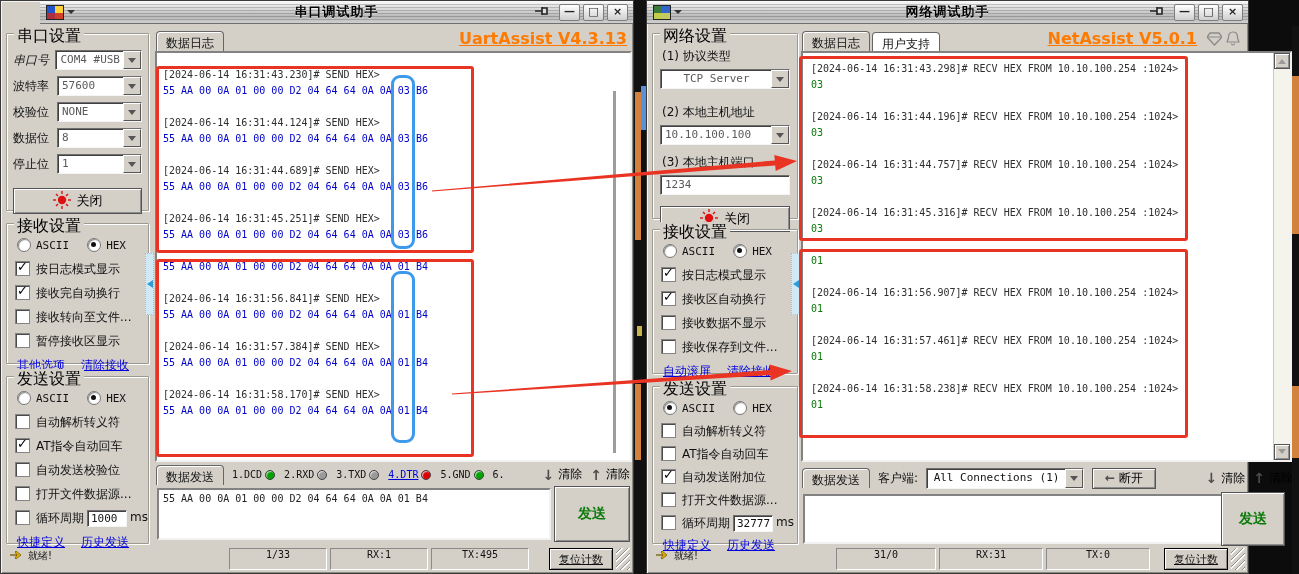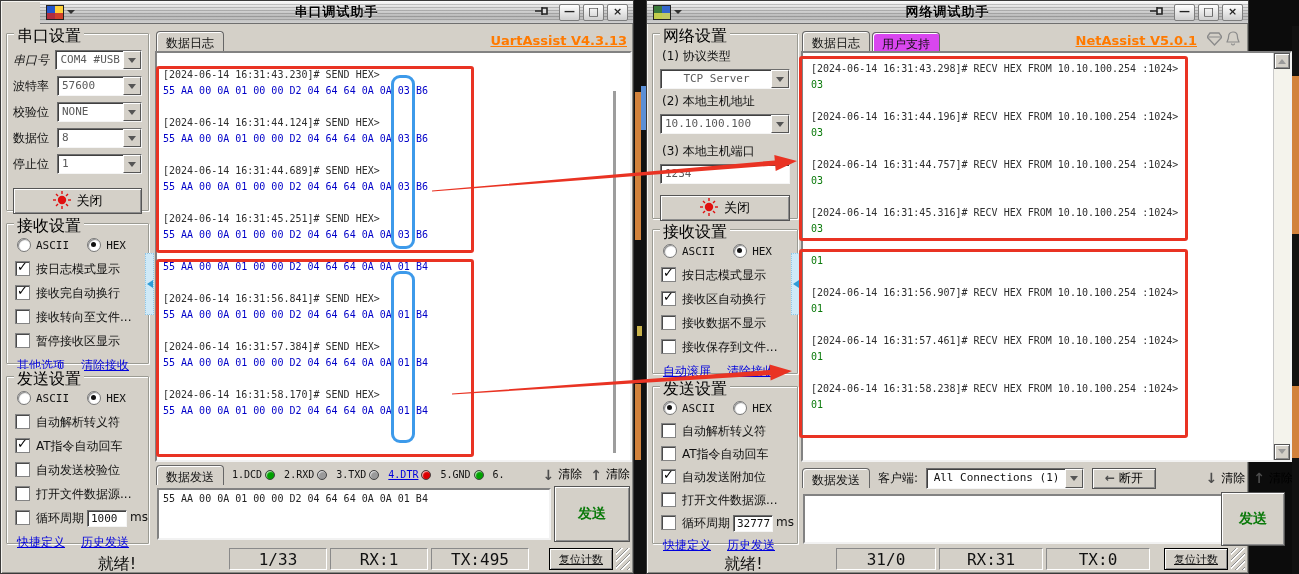--- a/index.html
+++ b/index.html
@@ -37,31 +37,31 @@
   .tri-d{width:0;height:0;border:4px solid transparent;border-top:5px solid #555;margin-top:4px;}
   .btn3d{background:#d4d0c8;border:1px solid #555;box-shadow:inset 1px 1px 0 #fff,inset -1px -1px 0 #8d8d8d;
     display:flex;align-items:center;justify-content:center;gap:6px;cursor:pointer;font-size:13px;color:#000;box-sizing:border-box;}
   .cb{width:13px;height:13px;flex:none;background:#fff;border:1px solid #848484;
     box-shadow:inset 1px 1px 0 #4a4a4a;position:relative;margin-right:6px;}
   .cb.on::after{content:"✓";position:absolute;top:-3px;left:1px;font-size:13px;font-weight:bold;color:#000;}
   .rb{width:12px;height:12px;flex:none;border-radius:50%;background:#fff;border:1px solid #777;
     box-shadow:inset 1px 1px 1px #888;margin-right:5px;position:relative;}
   .rb.on::after{content:"";position:absolute;left:3px;top:3px;width:5px;height:5px;border-radius:50%;background:#111;}
   .lnk{color:#0000dd;text-decoration:underline;cursor:pointer;font-size:12px;}
-  .ver{font-weight:bold;text-decoration:underline;color:#ff7a00;cursor:pointer;font-size:13px;}
+  .ver{font-weight:bold;text-decoration:underline;color:#ff7a00;cursor:pointer;font-size:16px;}
   .opt{display:flex;align-items:flex-start;margin:0 0 7px 8px;font-size:12px;white-space:nowrap;}
   .radios{display:flex;align-items:center;margin:14px 0 9px 10px;gap:18px;font-size:11px;
     font-family:"DejaVu Sans Mono","Liberation Mono",monospace;}
   .numbox{width:40px;height:17px;background:#fff;border:1px solid;border-color:#6e6e6e #f5f5f5 #f5f5f5 #6e6e6e;
     box-shadow:inset 1px 1px 0 #404040;font-size:11px;padding:1px 3px;margin:0 3px;box-sizing:border-box;
     font-family:"DejaVu Sans Mono","Liberation Mono",monospace;}
   
   .tab{height:20px;padding:3px 9px 0;background:#d4d0c8;border:1px solid #666;border-bottom:none;
     border-radius:4px 4px 0 0;box-shadow:inset 1px 1px 0 #fff;font-size:12px;cursor:pointer;box-sizing:border-box;white-space:nowrap;}
-  .tab.back{background:#d946ef;height:19px;margin-top:17px;}
+  .tab.back{background:#ffffff;height:19px;margin-top:17px;}
   
   .logbox{position:absolute;background:#fff;border:2px solid;border-color:#828282 #f2f2f2 #f2f2f2 #828282;
     box-sizing:border-box;overflow:hidden;}
   .logpad{position:absolute;inset:0;overflow:hidden;font-family:"DejaVu Sans Mono","Liberation Mono",monospace;
     font-size:10px;line-height:16px;}
   .log-ts{color:#2e2e2e;white-space:pre;}
   .log-hex{color:#0000c8;white-space:pre;}
   .log-data{color:#0b7a0b;white-space:pre;}
   .entry{margin-bottom:16px;}
   .gap6{margin-top:6px;}
@@ -76,22 +76,22 @@
     font-family:"DejaVu Sans Mono","Liberation Mono",monospace;white-space:nowrap;}
   .pinlbl{display:flex;align-items:center;gap:3px;}
   .dot{width:8px;height:8px;border-radius:50%;border:1px solid #444;box-shadow:inset 1px 1px 1px rgba(255,255,255,.7);}
   .clearbtn{display:flex;align-items:center;gap:4px;font-size:12px;color:#000;cursor:pointer;}
   .caricon{font-weight:bold;color:#4d4d4d;font-size:14px;}
   .sendbox{position:absolute;background:#fff;border:2px solid;border-color:#828282 #f2f2f2 #f2f2f2 #828282;
     font-family:"DejaVu Sans Mono","Liberation Mono",monospace;font-size:10px;padding:3px 4px;color:#222;box-sizing:border-box;}
   .sendbtn{position:absolute;font-size:14px;font-weight:bold;color:#0b7a0b;}
   
   .statusbar{position:absolute;left:3px;right:3px;bottom:3px;height:22px;display:flex;gap:3px;align-items:stretch;}
-  .spanel{border:1px solid;border-color:#8a8a8a #fff #fff #8a8a8a;display:flex;align-items:center;
-    justify-content:center;font-size:16px;box-sizing:border-box;font-family:"DejaVu Sans Mono","Liberation Mono",monospace;flex-direction:column;}
+  .spanel{border:1px solid;border-color:#8a8a8a #fff #fff #8a8a8a;display:flex;align-items:flex-start;
+    justify-content:center;font-size:10px;box-sizing:border-box;font-family:"DejaVu Sans Mono","Liberation Mono",monospace;}
   .sready{flex:1;justify-content:flex-start;gap:5px;padding-left:4px;border-color:transparent;
     font-family:"DejaVu Sans","Liberation Sans",sans-serif;}
   .resetbtn{width:64px;background:#d4d0c8;border:1px solid #000;box-shadow:inset 1px 1px 0 #fff,inset -1px -1px 0 #8d8d8d;
     display:flex;align-items:center;justify-content:center;font-size:11px;text-decoration:underline;cursor:pointer;box-sizing:border-box;}
   .grip{width:14px;background:repeating-linear-gradient(135deg,#d4d0c8 0 3px,#8d8d8d 3px 4px,#fff 4px 5px);}
   
   .ann{position:absolute;pointer-events:none;z-index:60;box-sizing:border-box;}
   .redbox{border:3px solid #e93323;border-radius:3px;}
   .bluebox{border:3px solid #3d9aea;border-radius:9px;}
   .arrowsvg{position:absolute;left:0;top:0;z-index:61;pointer-events:none;}
@@ -391,21 +391,21 @@
     <div class="group" style="left:5px;top:32px;width:146px;height:186px;">
       <span class="gtitle">网络设置</span>
       <div style="padding:14px 7px 0 7px;display:flex;flex-direction:column;">
         <span style="margin:0 0 4px 2px;">(1) 协议类型</span>
         <span class="combo">
             <span class="combo-val" style="text-align:center;">TCP Server</span>
             <span class="combo-btn">
               <span class="tri-d"></span>
             </span>
           </span>
-        <span style="margin:4px 0 4px 2px;">(2) 本地主机地址</span>
+        <span style="margin:15px 0 4px 2px;">(2) 本地主机地址</span>
         <span class="combo">
             <span class="combo-val">10.10.100.100</span>
             <span class="combo-btn">
               <span class="tri-d"></span>
             </span>
           </span>
         <span style="margin:9px 0 4px 2px;">(3) 本地主机端口</span>
         <span class="combo">
             <span class="combo-val">1234</span>
           </span>

